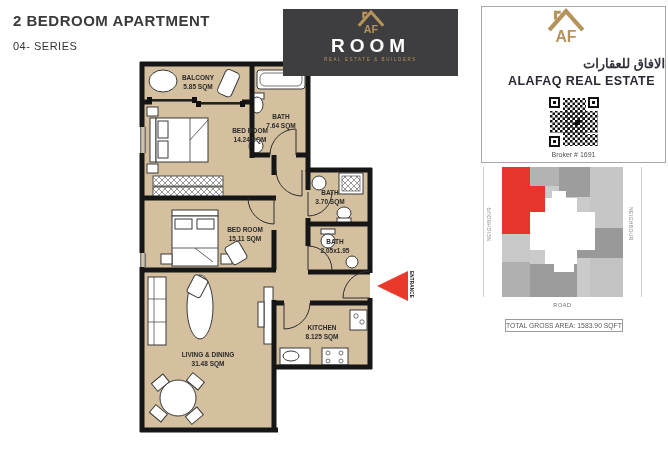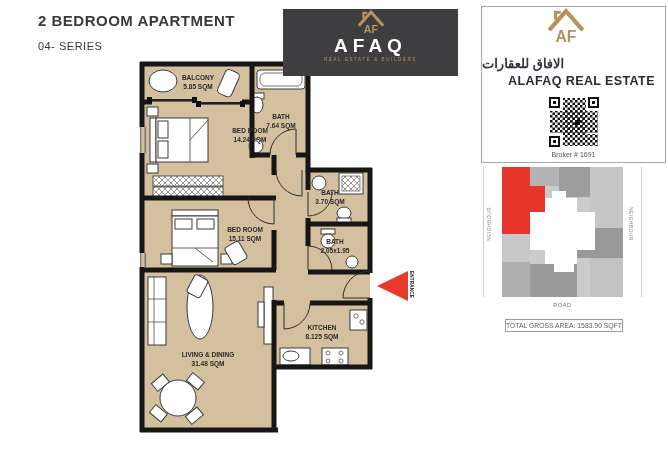--- a/index.html
+++ b/index.html
@@ -1,32 +1,32 @@
 <!DOCTYPE html>
 <html><head>
 <meta charset="utf-8">
 <style>
   html,body{margin:0;padding:0;background:#ffffff;}
   .canvas{position:relative;width:668px;height:452px;background:#fff;overflow:hidden;
           font-family:"Liberation Sans",sans-serif;}
   .plan-svg{position:absolute;left:0;top:0;z-index:1;}
   
-  .hdr{position:absolute;left:38px;top:12px;z-index:3;}
+  .hdr{position:absolute;left:13px;top:12px;z-index:3;}
   .hdr-title{font-size:15px;font-weight:bold;color:#3a3a3a;letter-spacing:.5px;}
   .hdr-sub{font-size:8px;color:#4c4c4c;letter-spacing:.8px;margin-top:6px;}
   .hdr-series{font-size:11px;font-weight:normal;color:#363636;letter-spacing:.5px;margin-top:11px;}
   
   .afaq-badge{position:absolute;left:283px;top:9px;width:175px;height:67px;background:#3e3e40;
               z-index:4;display:flex;flex-direction:column;align-items:center;justify-content:flex-start;}
   .afaq-name{font-size:19px;font-weight:bold;color:#fff;letter-spacing:5px;line-height:1;margin-top:1px;}
   .afaq-tag{font-size:4.5px;color:#b5935a;letter-spacing:1.6px;margin-top:2px;}
   
   .brand-panel{position:absolute;left:481px;top:6px;width:185px;height:157px;border:1px solid #a8a8a8;
                z-index:2;box-sizing:border-box;}
-  .alafaq-arabic{position:absolute;left:0;right:0;top:49px;text-align:left;font-size:13px;
+  .alafaq-arabic{position:absolute;left:0;right:0;top:49px;text-align:right;font-size:13px;
                  font-weight:bold;color:#32323c;direction:rtl;}
   .alafaq-english{position:absolute;left:16px;right:0;top:67px;text-align:center;font-size:12.5px;
                   font-weight:bold;color:#2a2a34;letter-spacing:.4px;}
   .broker{position:absolute;left:0;right:0;top:144px;text-align:center;font-size:7px;color:#555;}
   
   .rlabel{position:absolute;transform:translate(-50%,0);text-align:center;font-weight:bold;
           font-size:6.5px;color:#2b2b2b;line-height:1.35;white-space:nowrap;z-index:2;}
   .vtext{position:absolute;writing-mode:vertical-rl;font-size:5px;color:#8a8a8a;
          letter-spacing:.4px;z-index:2;}
   .vtext.flip{transform:rotate(180deg);}
@@ -235,21 +235,21 @@
     <div class="hdr-title">2 BEDROOM APARTMENT</div>
     <div class="hdr-series">04- SERIES</div>
   </div>
 
   <div class="afaq-badge">
     <svg width="34" height="26" viewBox="0 0 40 34">
       <path d="M4,22 L20,4 L36,22" fill="none" stroke="#b5935a" stroke-width="4"></path>
       <path d="M10,12 L10,5 L15,5" fill="none" stroke="#b5935a" stroke-width="3"></path>
       <text x="20" y="32" font-family="Liberation Sans, sans-serif" font-size="14" font-weight="bold" fill="#b5935a" text-anchor="middle">AF</text>
     </svg>
-    <div class="afaq-name">AFAQ</div>
+    <div class="afaq-name">ROOM</div>
     <div class="afaq-tag">REAL ESTATE &amp; BUILDERS</div>
   </div>
 
   <div class="brand-panel">
     <div class="alafaq-arabic">الافاق للعقارات</div>
     <div class="alafaq-english">ALAFAQ REAL ESTATE</div>
     <div class="broker">Broker # 1691</div>
   </div>
 
   <div class="rlabel" style="left:198px;top:74px">

